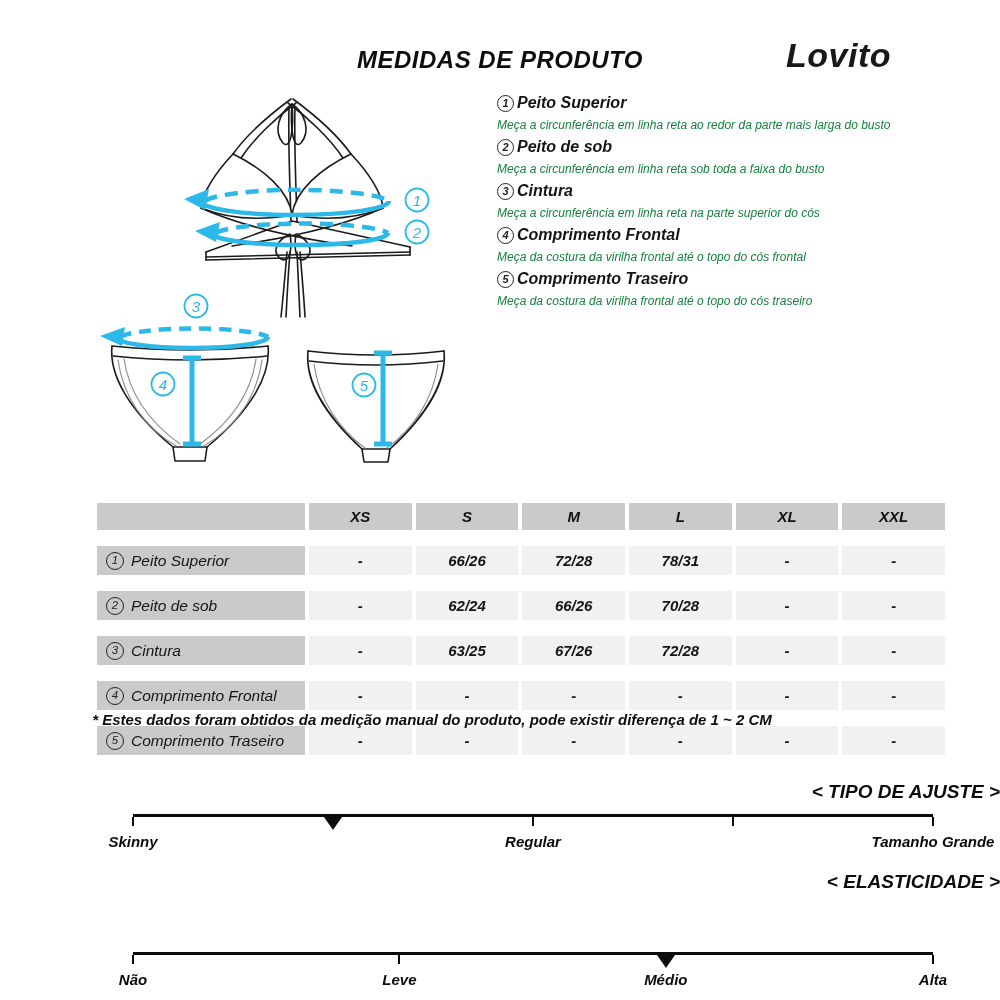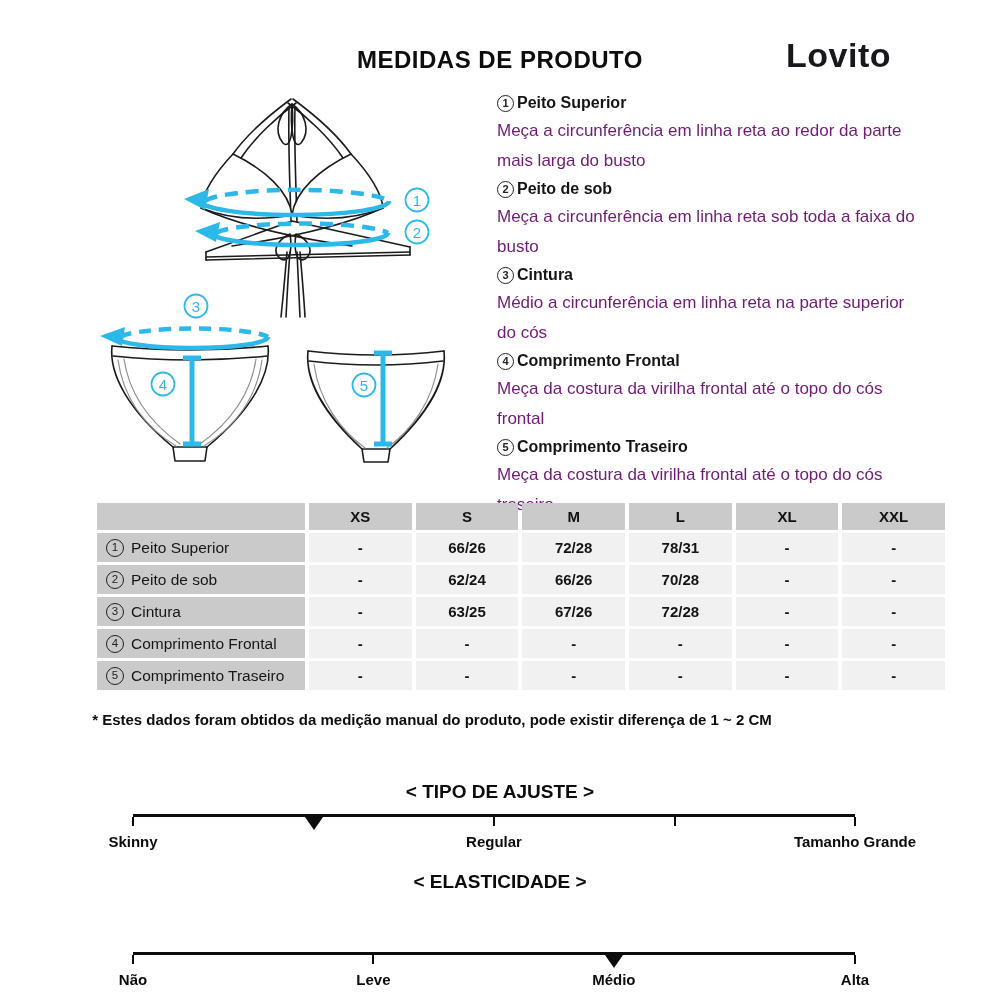--- a/index.html
+++ b/index.html
@@ -1,60 +1,60 @@
 <!DOCTYPE html>
 <html><head>
 <meta charset="utf-8">
 <style>
   * { margin:0; padding:0; box-sizing:border-box; }
   html,body { background:#ffffff; }
   .page {
     position:relative; width:1000px; height:1000px; background:#fff;
-    font-family:"Liberation Sans","DejaVu Sans",sans-serif; color:#111; overflow:hidden;
+    font-family:"Liberation Sans","DejaVu Sans",sans-serif; color:#111; overflow:hidden;font-style:italic;
   }
   .title {
     position:absolute; top:46px; left:0; width:1000px; text-align:center;
     font-size:24px; font-weight:800; letter-spacing:0.5px; color:#0d0d0d;
   }
   .brand {
     position:absolute; top:36px; left:786px; width:130px;
     font-size:34px; font-weight:800; letter-spacing:0.5px; color:#17171c;
   }
   .illustration { position:absolute; left:90px; top:85px; }
 
   
   .guide { position:absolute; left:497px; top:90px; width:418px; }
   .guide h2 { font-size:18px; font-weight:800; color:#141414; margin-bottom:10px; }
   .g-label { font-size:16px; font-weight:700; color:#151515; line-height:26px; display:flex; align-items:center; gap:3px; }
-  .g-desc  { font-size:17px; color:#701a75; line-height:30px; }
+  .g-desc  { font-size:12px; color:#15803d; line-height:18px; }
   .circ {
     display:inline-flex; align-items:center; justify-content:center;
     width:17px; height:17px; min-width:17px; border:1.2px solid #222; border-radius:50%;
     font-size:11px; font-weight:700; color:#222; line-height:1;
   }
   .unit { position:absolute; top:469px; left:497px; width:448px; text-align:right; font-size:17px; font-weight:800; color:#0f0f0f; }
 
   
   .size-table {
     position:absolute; left:57px; top:503px; width:888px;
     display:grid; grid-template-columns:208px repeat(6, 1fr);
-    grid-template-rows:27px repeat(5, 29px); gap:3px 4px;padding-left:40px;
+    grid-template-rows:27px repeat(5, 29px); gap:16px 4px;padding-left:40px;
   }
   .th { background:#cacaca; display:flex; align-items:center; justify-content:center; font-size:15px; font-weight:700; }
   .rl { background:#cacaca; display:flex; align-items:center; gap:7px; padding-left:9px; font-size:15.5px; color:#161616; white-space:nowrap; }
   .rl .circ { border-width:1.1px; width:18px; height:18px; min-width:18px; font-size:11.5px; font-weight:400; }
   .td { background:#f1f1f1; display:flex; align-items:center; justify-content:center; font-size:15px; font-weight:700; color:#141414; }
 
   .footnote { position:absolute; top:711px; left:0; width:864px; text-align:center; font-size:15px; font-weight:700; color:#0e0e0e; }
 
   
-  .scale-title { position:absolute; left:0; width:1000px; text-align:center; font-size:19px; font-weight:800; color:#0c0c0c; }
+  .scale-title { position:absolute; left:0; width:1000px; text-align:right; font-size:19px; font-weight:800; color:#0c0c0c; }
   .scale-title.fit { top:781px; }
   .scale-title.elast { top:871px; }
-  .rail { position:absolute; left:133px; width:722px; height:14px;padding-left:24px; }
+  .rail { position:absolute; left:133px; width:800px; height:14px;padding-left:24px; }
   .rail.fit { top:814px; }
   .rail.elast { top:952px; }
   .rail-line { position:absolute; left:0; top:0; width:100%; height:2.5px; background:#0c0c0c; }
   .tick { position:absolute; top:2.5px; width:2px; height:9px; background:#0c0c0c; transform:translateX(-50%); }
   .marker {
     position:absolute; top:2.5px; width:0; height:0; transform:translateX(-50%);
     border-left:9px solid transparent; border-right:9px solid transparent; border-top:13px solid #0c0c0c;
   }
   .rail-label { position:absolute; top:19px; transform:translateX(-50%); font-size:15px; font-weight:700; white-space:nowrap; color:#0c0c0c; }
 </style>
@@ -163,21 +163,21 @@
     <div class="g-label">
       <span class="circ">2</span>
       <span>Peito de sob</span>
     </div>
     <div class="g-desc">Meça a circunferência em linha reta sob toda a faixa do busto</div>
 
     <div class="g-label">
       <span class="circ">3</span>
       <span>Cintura</span>
     </div>
-    <div class="g-desc">Médio a circunferência em linha reta na parte superior do cós</div>
+    <div class="g-desc">Meça a circunferência em linha reta na parte superior do cós</div>
 
     <div class="g-label">
       <span class="circ">4</span>
       <span>Comprimento Frontal</span>
     </div>
     <div class="g-desc">Meça da costura da virilha frontal até o topo do cós frontal</div>
 
     <div class="g-label">
       <span class="circ">5</span>
       <span>Comprimento Traseiro</span>

